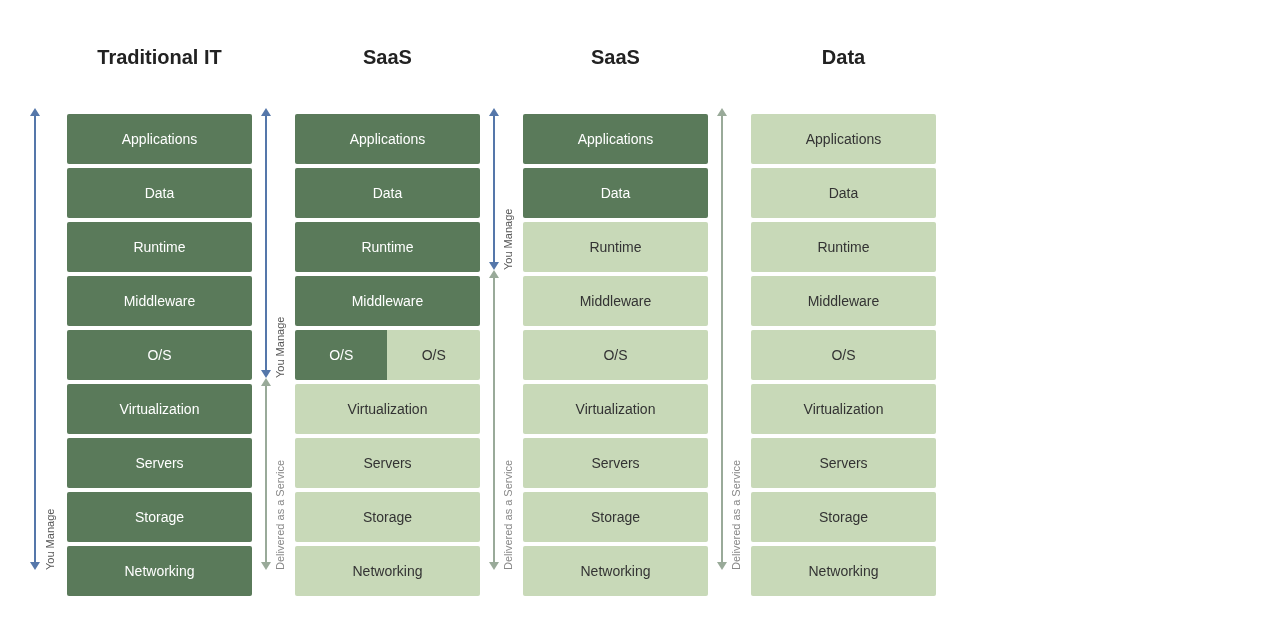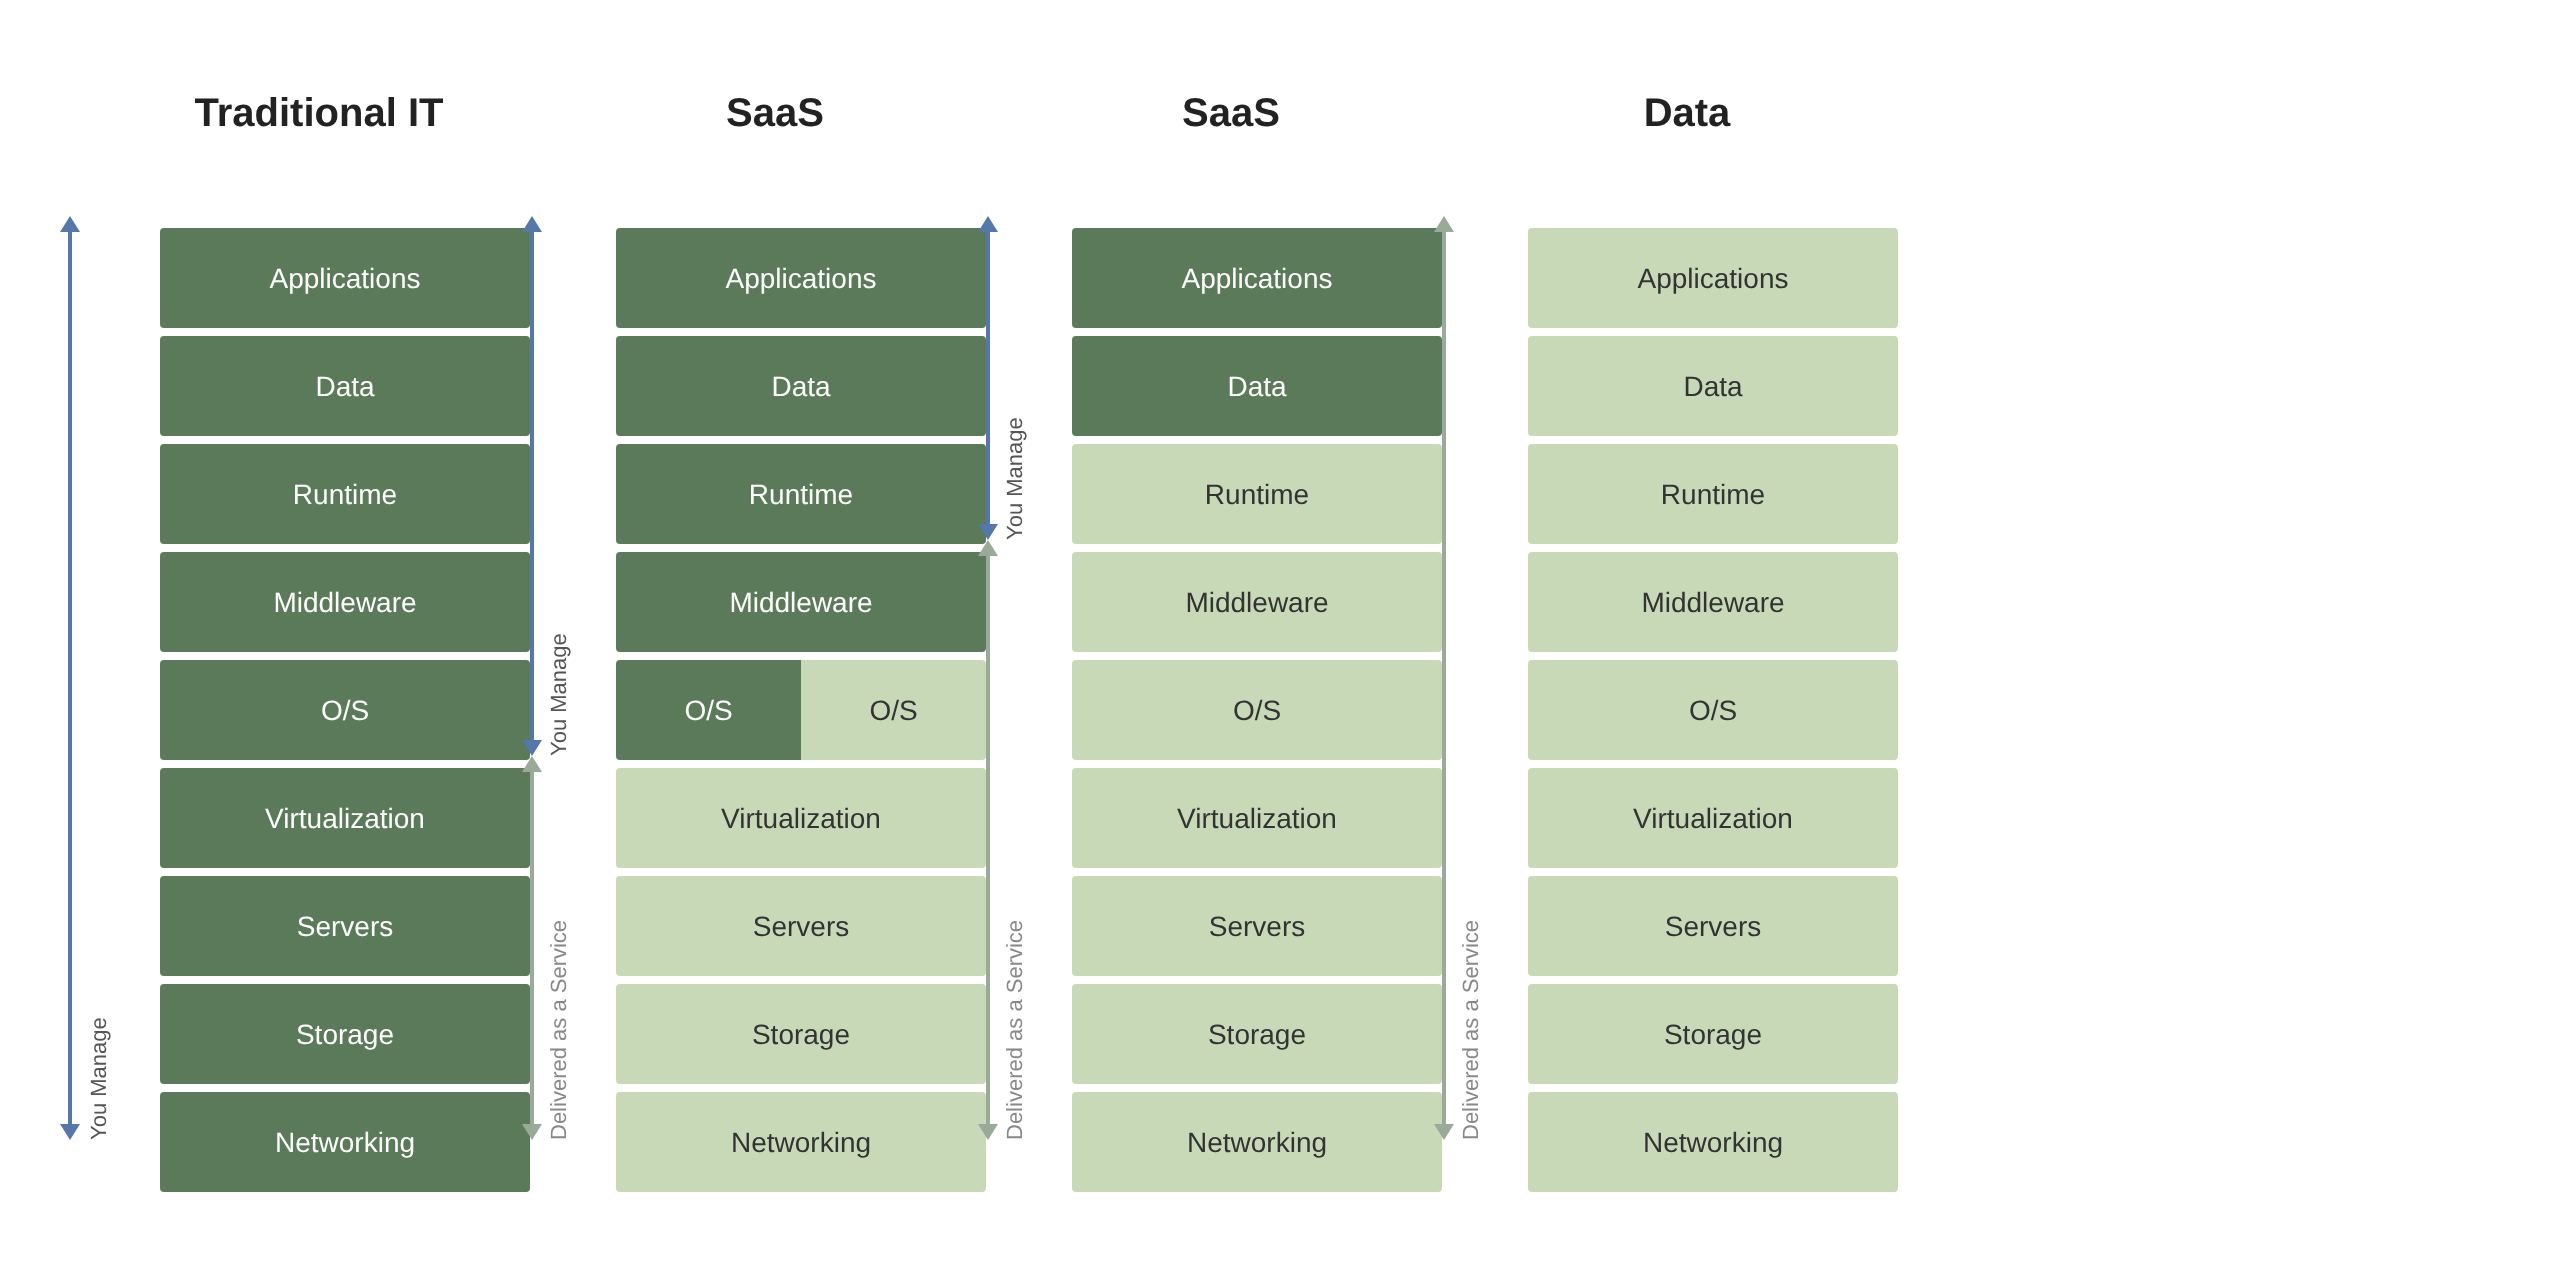--- a/index.html
+++ b/index.html
@@ -48,21 +48,20 @@
 
     .stack-item {
       width: 185px;
       height: 50px;
       display: flex;
       align-items: center;
       justify-content: center;
       font-size: 14px;
       color: #fff;
       border-radius: 2px;
-      margin-left: 13px;
     }
 
     .dark-green {
       background-color: #5a7a5a;
       color: #fff;
     }
 
     .light-green {
       background-color: #c8d9b8;
       color: #333;

